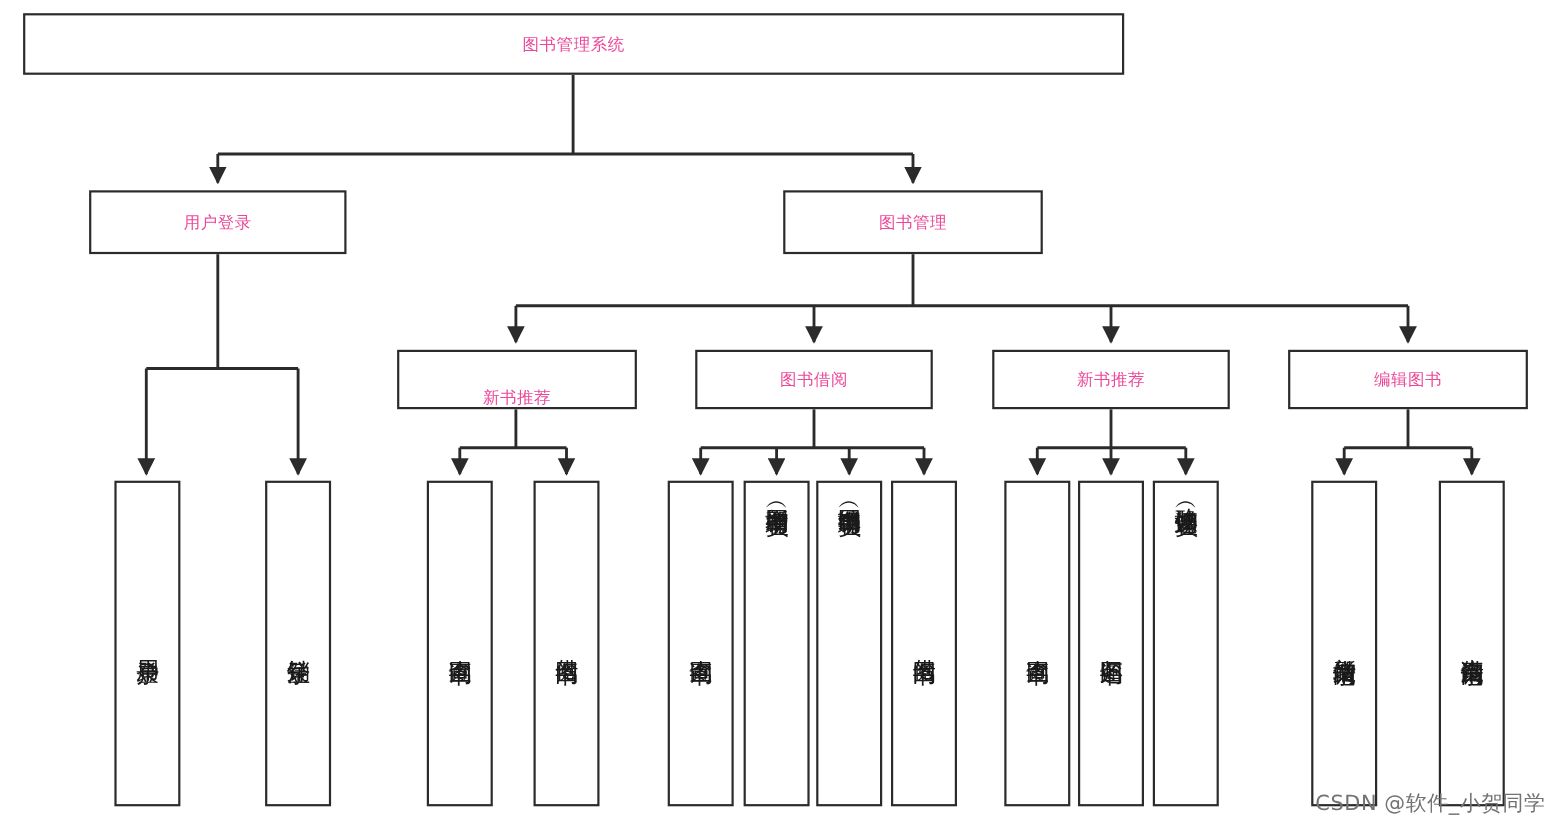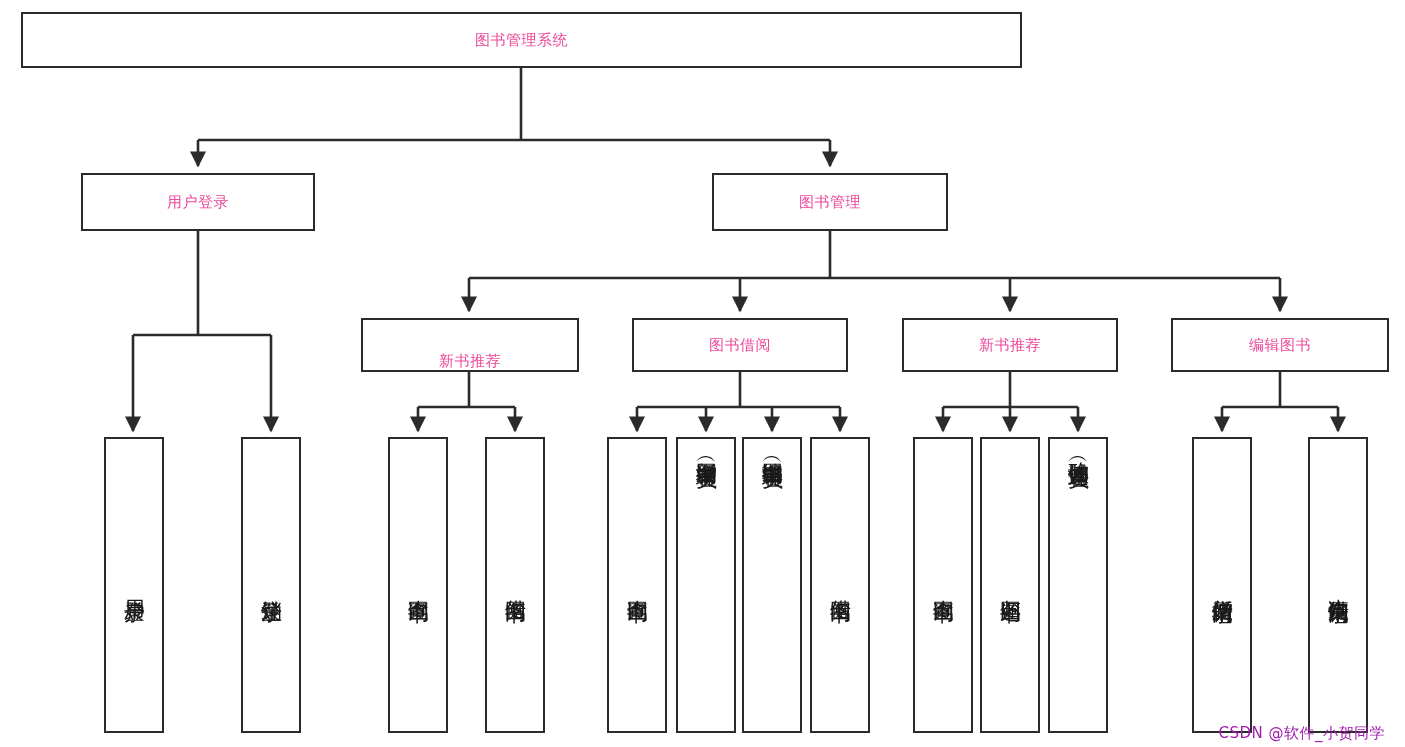--- a/index.html
+++ b/index.html
@@ -55,24 +55,24 @@
     align-items: flex-start;
     justify-content: center;
     padding-top: 6px;
   }
   .leaf-box.center-v {
     align-items: center;
     padding-top: 0;
   }
   #watermark {
     position: absolute;
-    right: 20px;
+    right: 0;
     bottom: 4px;
-    font-size: 15px;
-    color: #a21caf;
+    font-size: 19px;
+    color: #737373;
     white-space: nowrap;
     letter-spacing: 0.5px;
     pointer-events: none;
   }
 </style>
 </head>
 <body>
 
 <div id="canvas">
 

